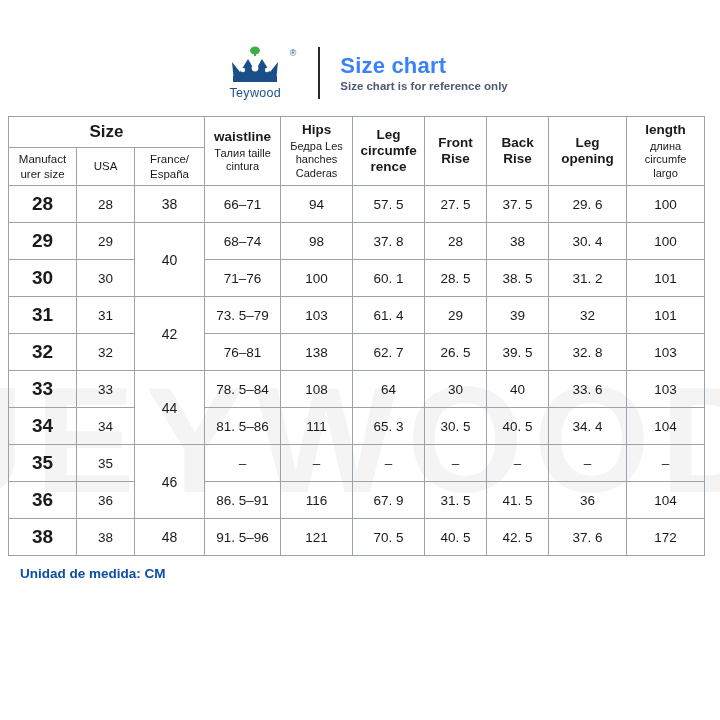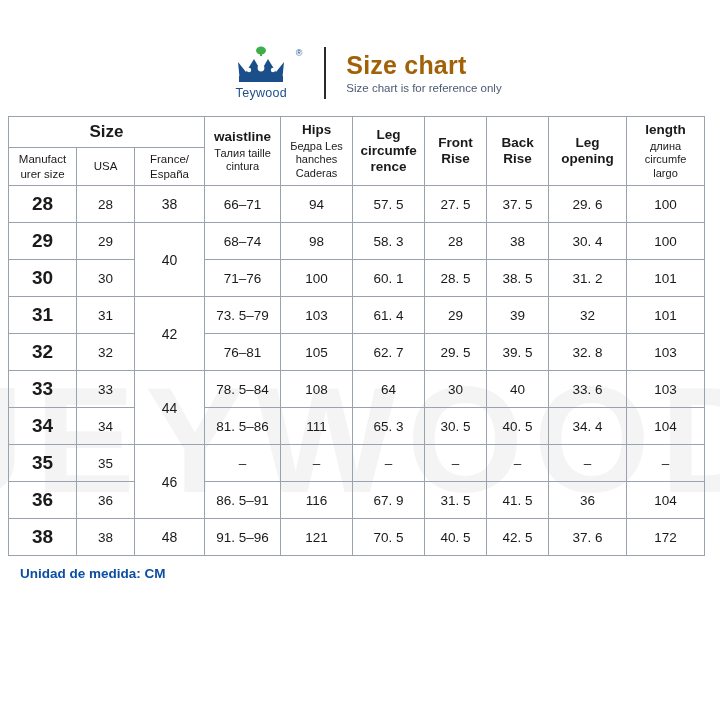--- a/index.html
+++ b/index.html
@@ -56,30 +56,31 @@
   .divider-v {
     width: 2px;
     height: 52px;
     background: #2a2a2a;
     margin: 0 6px;
   }
   .titles {
     display: block;
   }
   .title {
-    font-size: 25px;
-    font-weight: bold;
-    color: #a16207;
+    font-size: 22px;
+    font-weight: bold;
+    color: #3b82f6;
     line-height: 1.05;
     letter-spacing: .2px;
   }
   .subtitle {
     font-size: 11.5px;
     color: #4b5a73;
     margin-top: 3px;
+    font-weight: bold;
   }
 
   
   .watermark {
     position: absolute;
     left: 0;
     top: 240px;
     width: 720px;
     height: 400px;
     display: flex;
@@ -245,21 +246,21 @@
           <td class="cell">29. 6</td>
           <td class="cell">100</td>
         </tr>
 
         <tr>
           <td class="size-col">29</td>
           <td class="cell usa">29</td>
           <td class="cell fr" rowspan="2">40</td>
           <td class="cell">68–74</td>
           <td class="cell">98</td>
-          <td class="cell">58. 3</td>
+          <td class="cell">37. 8</td>
           <td class="cell">28</td>
           <td class="cell">38</td>
           <td class="cell">30. 4</td>
           <td class="cell">100</td>
         </tr>
 
         <tr>
           <td class="size-col">30</td>
           <td class="cell usa">30</td>
           <td class="cell">71–76</td>
@@ -281,23 +282,23 @@
           <td class="cell">29</td>
           <td class="cell">39</td>
           <td class="cell">32</td>
           <td class="cell">101</td>
         </tr>
 
         <tr>
           <td class="size-col">32</td>
           <td class="cell usa">32</td>
           <td class="cell">76–81</td>
-          <td class="cell">105</td>
+          <td class="cell">138</td>
           <td class="cell">62. 7</td>
-          <td class="cell">29. 5</td>
+          <td class="cell">26. 5</td>
           <td class="cell">39. 5</td>
           <td class="cell">32. 8</td>
           <td class="cell">103</td>
         </tr>
 
         <tr>
           <td class="size-col">33</td>
           <td class="cell usa">33</td>
           <td class="cell fr" rowspan="2">44</td>
           <td class="cell">78. 5–84</td>

